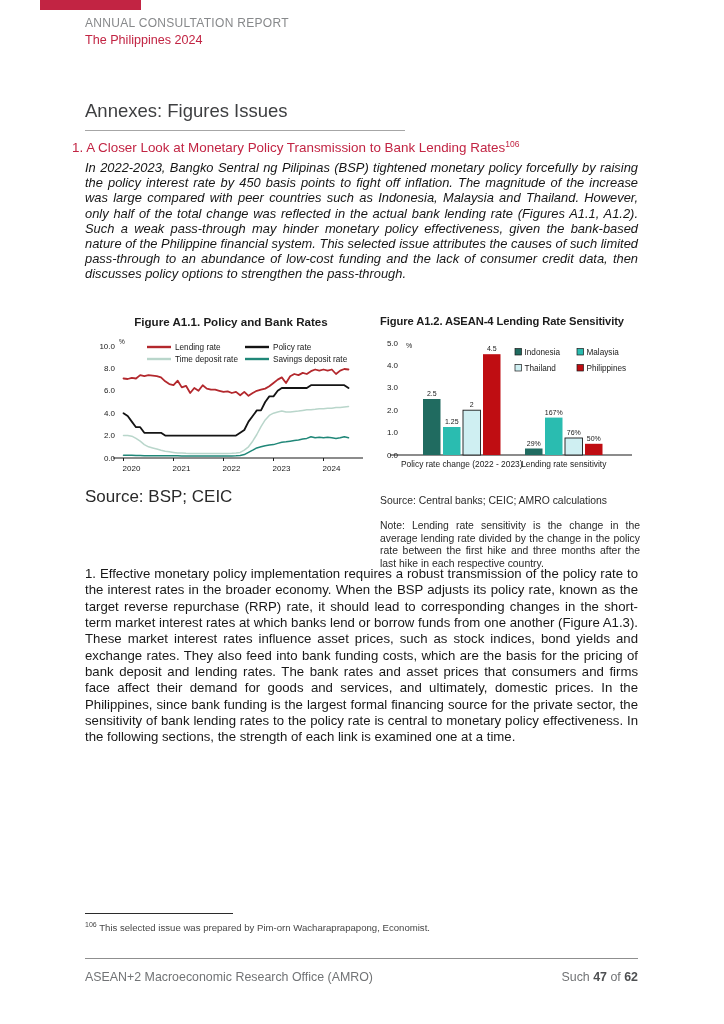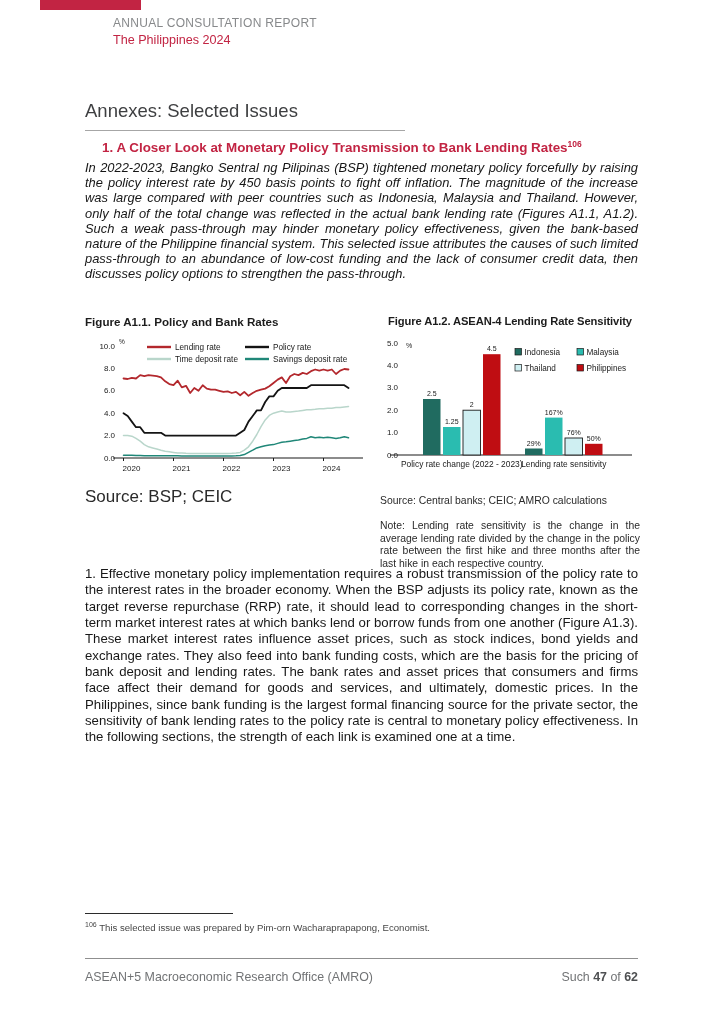--- a/index.html
+++ b/index.html
@@ -1,32 +1,32 @@
 <!DOCTYPE html>
 <html style="--accent: #c22443; --hdrgray: #87898b; --text: #1f1f1f;"><head>
 <meta charset="utf-8">
 <style>
   html,body{margin:0;padding:0;background:#e8e8e8;}
   .page{position:relative;width:724px;height:1024px;background:#ffffff;margin:0 auto;
         font-family:"Liberation Sans",sans-serif;color:var(--text,#1f1f1f);overflow:hidden;}
   .redbar{position:absolute;left:40px;top:0;width:101px;height:10px;background:var(--accent,#c22443);}
-  .hdr{position:absolute;left:85px;top:16px;line-height:1.25;margin-left:28px;}
+  .hdr{position:absolute;left:85px;top:16px;line-height:1.25;}
   .hdr .rpt-type{font-size:12px;color:var(--hdrgray,#87898b);letter-spacing:.3px;}
   .hdr .rpt-title{font-size:12.6px;color:var(--accent,#c22443);margin-top:2px;}
   .annex-h{position:absolute;left:85px;top:100px;font-size:18.5px;color:#3e3f41;}
   .h-rule{position:absolute;left:85px;top:130px;width:320px;border-top:1px solid #a6a6a6;}
-  .sec-title{position:absolute;left:102px;top:139px;font-size:13.4px;color:var(--accent,#c22443);font-weight:bold;}
+  .sec-title{position:absolute;left:72px;top:139px;font-size:13.4px;color:var(--accent,#c22443);}
   .sec-title sup{font-size:8.5px;}
   .abstract{position:absolute;left:85px;top:160px;width:553px;font-size:12.9px;font-style:italic;
             line-height:15.2px;text-align:justify;color:#161616;}
   .figrow{position:absolute;left:0;top:315px;width:724px;}
   .fig1{position:absolute;left:85px;top:0;width:292px;}
   .fig2{position:absolute;left:380px;top:0;width:260px;}
-  .figtitle{font-size:11.6px;font-weight:bold;color:#1c1c1c;text-align:center;}
-  .fig1 .figtitle{text-align:left;}
+  .figtitle{font-size:11.6px;font-weight:bold;color:#1c1c1c;}
+  .fig1 .figtitle{text-align:center;}
   .fig2 .figtitle{font-size:11.2px;letter-spacing:-.1px;white-space:nowrap;}
   .plot{position:relative;margin-top:2px;}
   .src1{font-size:17px;color:#2a2a2a;margin-top:3px;}
   .src2{font-size:10.4px;color:#2a2a2a;margin-top:14px;}
   .note2{font-size:10.4px;color:#2a2a2a;line-height:12.7px;text-align:justify;margin-top:14px;}
   .bodyp{position:absolute;left:85px;top:566px;width:553px;font-size:13.2px;line-height:16.35px;
          text-align:justify;color:#181818;}
   .bodyp .lead{font-weight:normal;}
   .fn-rule{position:absolute;left:85px;top:913px;width:148px;border-top:1.6px solid #2b2b2b;}
   .footnote{position:absolute;left:85px;top:921px;width:553px;font-size:9.6px;color:#474747;}
@@ -42,21 +42,21 @@
 
 <div class="page">
 
   <div class="redbar"></div>
 
   <div class="hdr">
     <div class="rpt-type">ANNUAL CONSULTATION REPORT</div>
     <div class="rpt-title">The Philippines 2024</div>
   </div>
 
-  <div class="annex-h">Annexes: Selected Issues</div>
+  <div class="annex-h">Annexes: Figures Issues</div>
   <div class="h-rule"></div>
 
   <div class="sec-title"><span>1. A Closer Look at Monetary Policy Transmission to Bank Lending Rates</span><sup>106</sup></div>
 
   <div class="abstract">In 2022-2023, Bangko Sentral ng Pilipinas (BSP) tightened monetary policy forcefully by raising the policy interest rate by 450 basis points to fight off inflation. The magnitude of the increase was large compared with peer countries such as Indonesia, Malaysia and Thailand. However, only half of the total change was reflected in the actual bank lending rate (Figures A1.1, A1.2). Such a weak pass-through may hinder monetary policy effectiveness, given the bank-based nature of the Philippine financial system. This selected issue attributes the causes of such limited pass-through to an abundance of low-cost funding and the lack of consumer credit data, then discusses policy options to strengthen the pass-through.</div>
 
   <div class="figrow">
 
     <div class="fig1">
       <div class="figtitle">Figure A1.1. Policy and Bank Rates</div>
@@ -139,17 +139,17 @@
 
   </div>
 
   <div class="bodyp"><span class="lead">1. Effective monetary policy implementation requires a robust transmission of the policy rate to the interest rates in the broader economy.</span><span> When the BSP adjusts its policy rate, known as the target reverse repurchase (RRP) rate, it should lead to corresponding changes in the short-term market interest rates at which banks lend or borrow funds from one another (Figure A1.3). These market interest rates influence asset prices, such as stock indices, bond yields and exchange rates. They also feed into bank funding costs, which are the basis for the pricing of bank deposit and lending rates. The bank rates and asset prices that consumers and firms face affect their demand for goods and services, and ultimately, domestic prices. In the Philippines, since bank funding is the largest formal financing source for the private sector, the sensitivity of bank lending rates to the policy rate is central to monetary policy effectiveness. In the following sections, the strength of each link is examined one at a time.</span></div>
 
   <div class="fn-rule"></div>
   <div class="footnote"><sup>106</sup><span> This selected issue was prepared by Pim-orn Wacharaprapapong, Economist.</span></div>
 
   <div class="ft-rule"></div>
   <div class="footer">
-    <span>ASEAN+5 Macroeconomic Research Office (AMRO)</span>
+    <span>ASEAN+2 Macroeconomic Research Office (AMRO)</span>
     <span><span>Such </span><b>47</b><span> of </span><b>62</b></span>
   </div>
 
 </div>
 
 </body></html>

